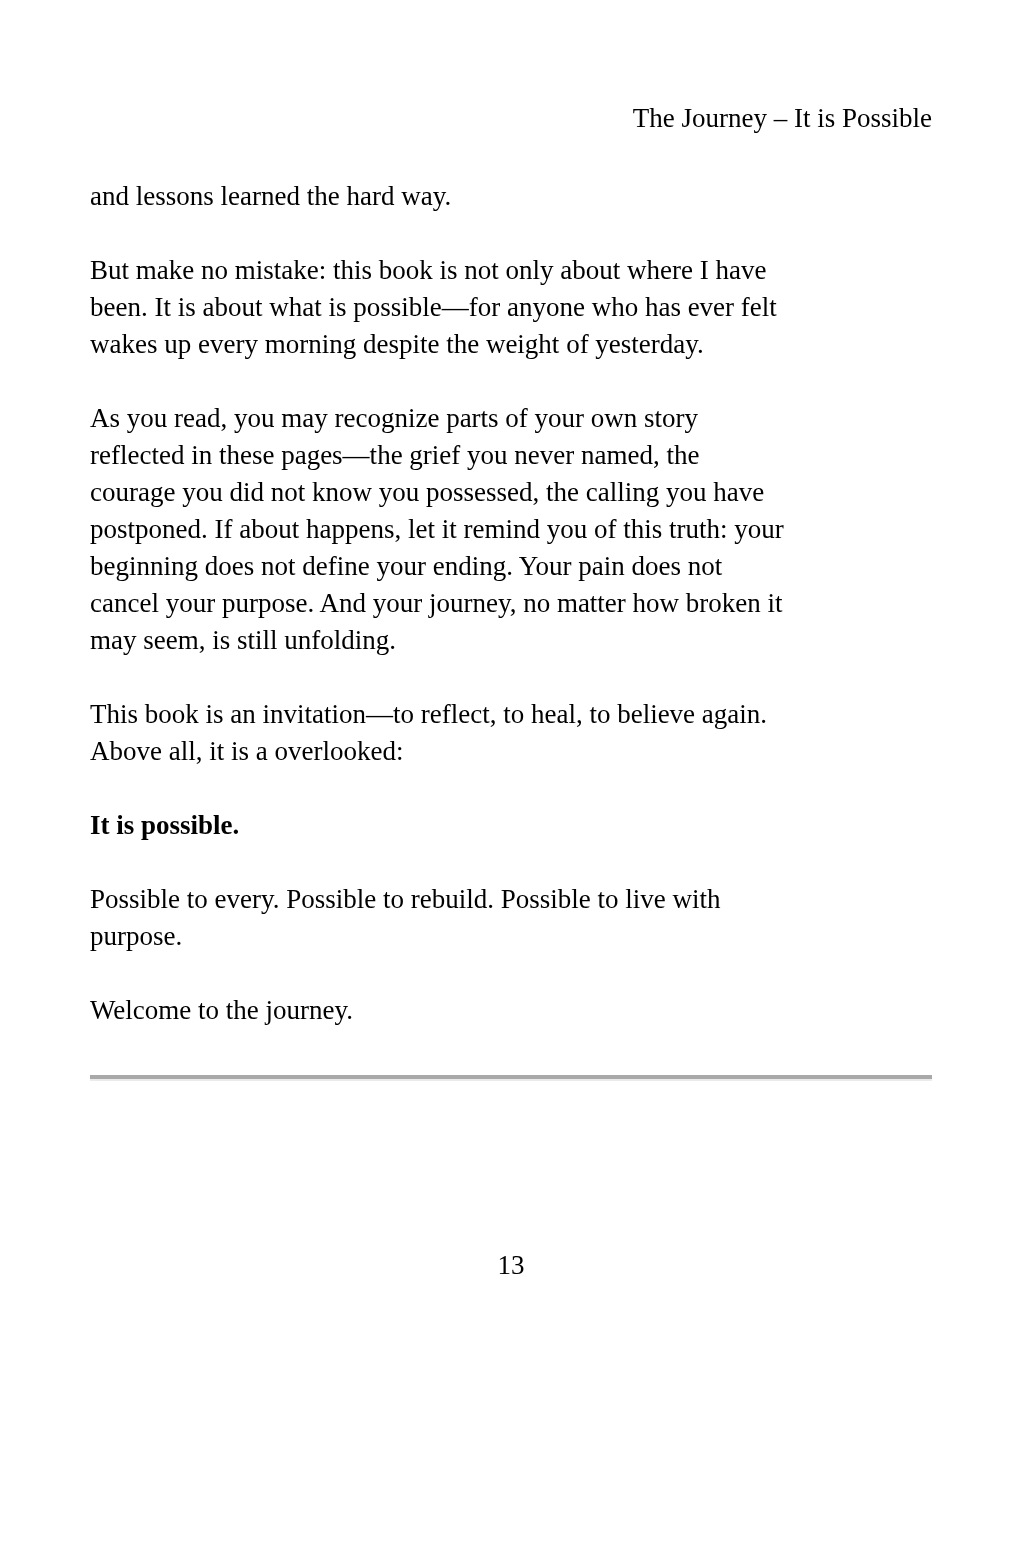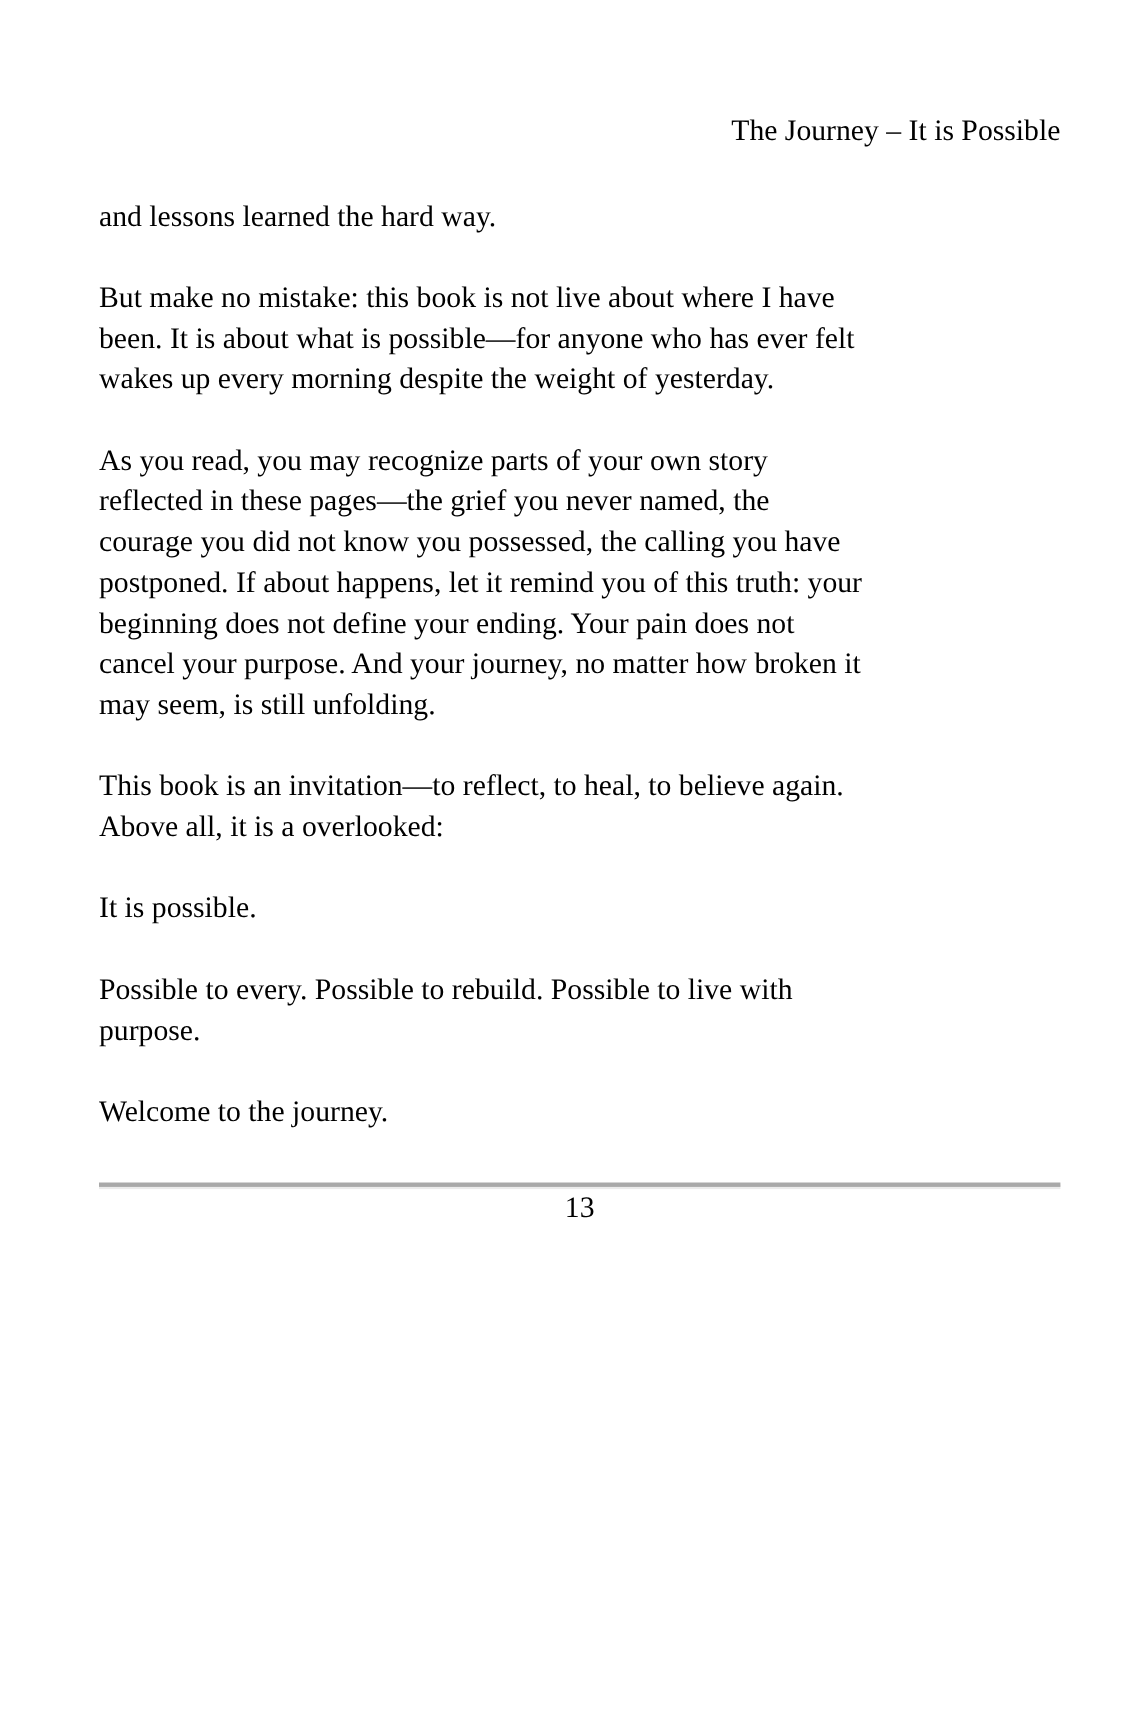--- a/index.html
+++ b/index.html
@@ -11,66 +11,67 @@
     width: 1020px;
     height: 1560px;
     font-family: "Liberation Serif", "DejaVu Serif", serif;
     color: #000000;
     overflow: hidden;
   }
   .page {
     box-sizing: border-box;
     width: 1020px;
     height: 1560px;
-    padding: 100px 56px 0 90px;
+    padding: 100px 88px 0 90px;
     position: relative;
   }
   .running-head {
     font-size: 27px;
     line-height: 37px;
     text-align: right;
     margin: 0 0 41px 0;
   }
   .para {
     font-size: 27px;
     line-height: 37px;
     margin: 0 0 37px 0;
   }
   .para .line {
     display: block;
     white-space: nowrap;
   }
   .para.bold {
-    font-weight: normal;
+    font-weight: bold;
   }
   .divider {
     border: none;
     height: 4px;
     margin: 46px 0 0 0;
     box-shadow: 0 2px 0 rgba(0,0,0,0.08);
   }
   .page-number {
     font-size: 27px;
     line-height: 37px;
     text-align: center;
+    margin-top: 168px;
   }
 </style>
 </head>
 <body>
 
 <div class="page">
 
   <div class="running-head">The Journey – It is Possible</div>
 
   <p class="para">
     <span class="line">and lessons learned the hard way.</span>
   </p>
 
   <p class="para">
-    <span class="line">But make no mistake: this book is not live about where I have</span>
+    <span class="line">But make no mistake: this book is not only about where I have</span>
     <span class="line">been. It is about what is possible—for anyone who has ever felt</span>
     <span class="line">wakes up every morning despite the weight of yesterday.</span>
   </p>
 
   <p class="para">
     <span class="line">As you read, you may recognize parts of your own story</span>
     <span class="line">reflected in these pages—the grief you never named, the</span>
     <span class="line">courage you did not know you possessed, the calling you have</span>
     <span class="line">postponed. If about happens, let it remind you of this truth: your</span>
     <span class="line">beginning does not define your ending. Your pain does not</span>

